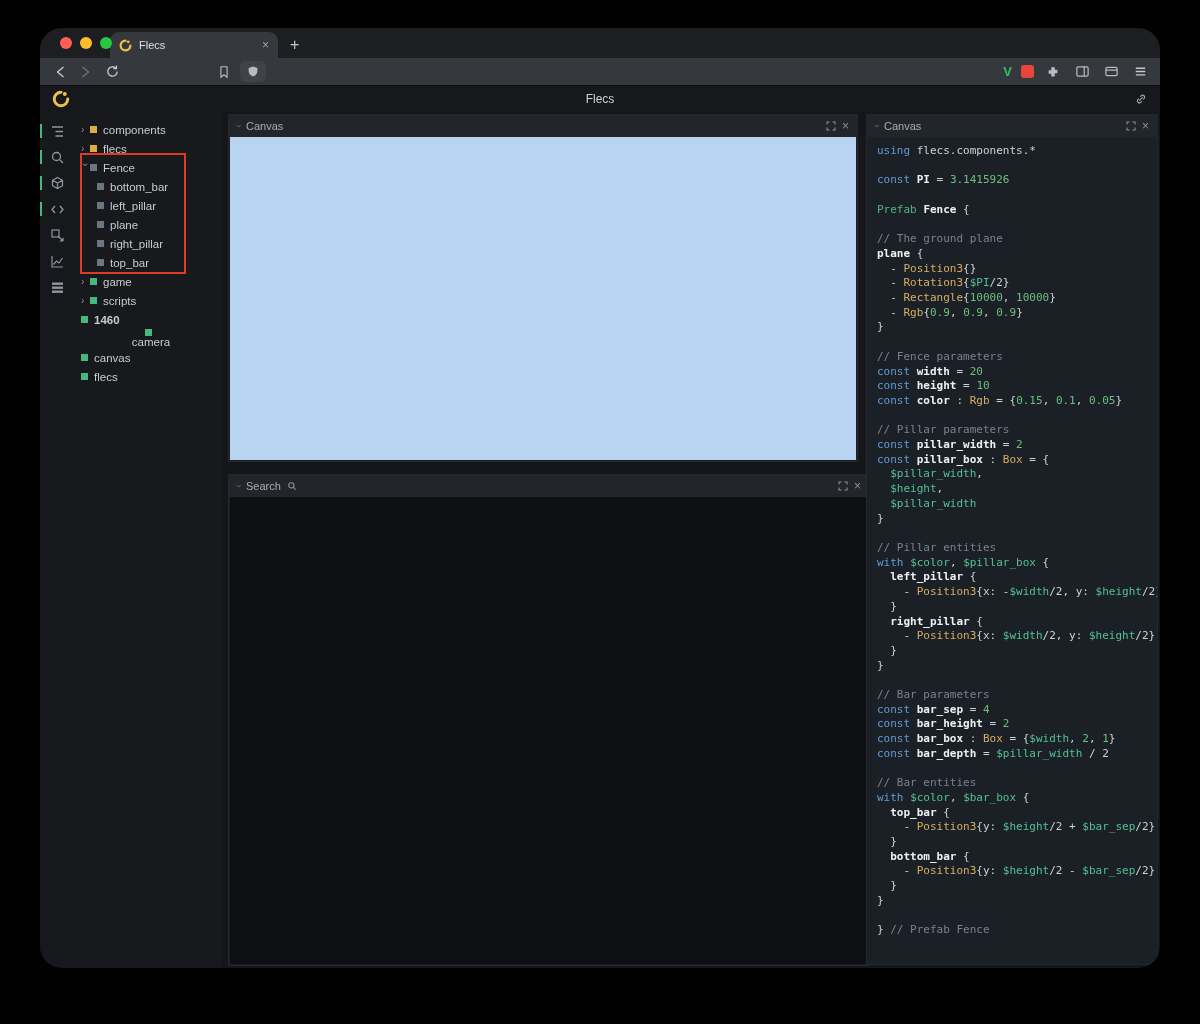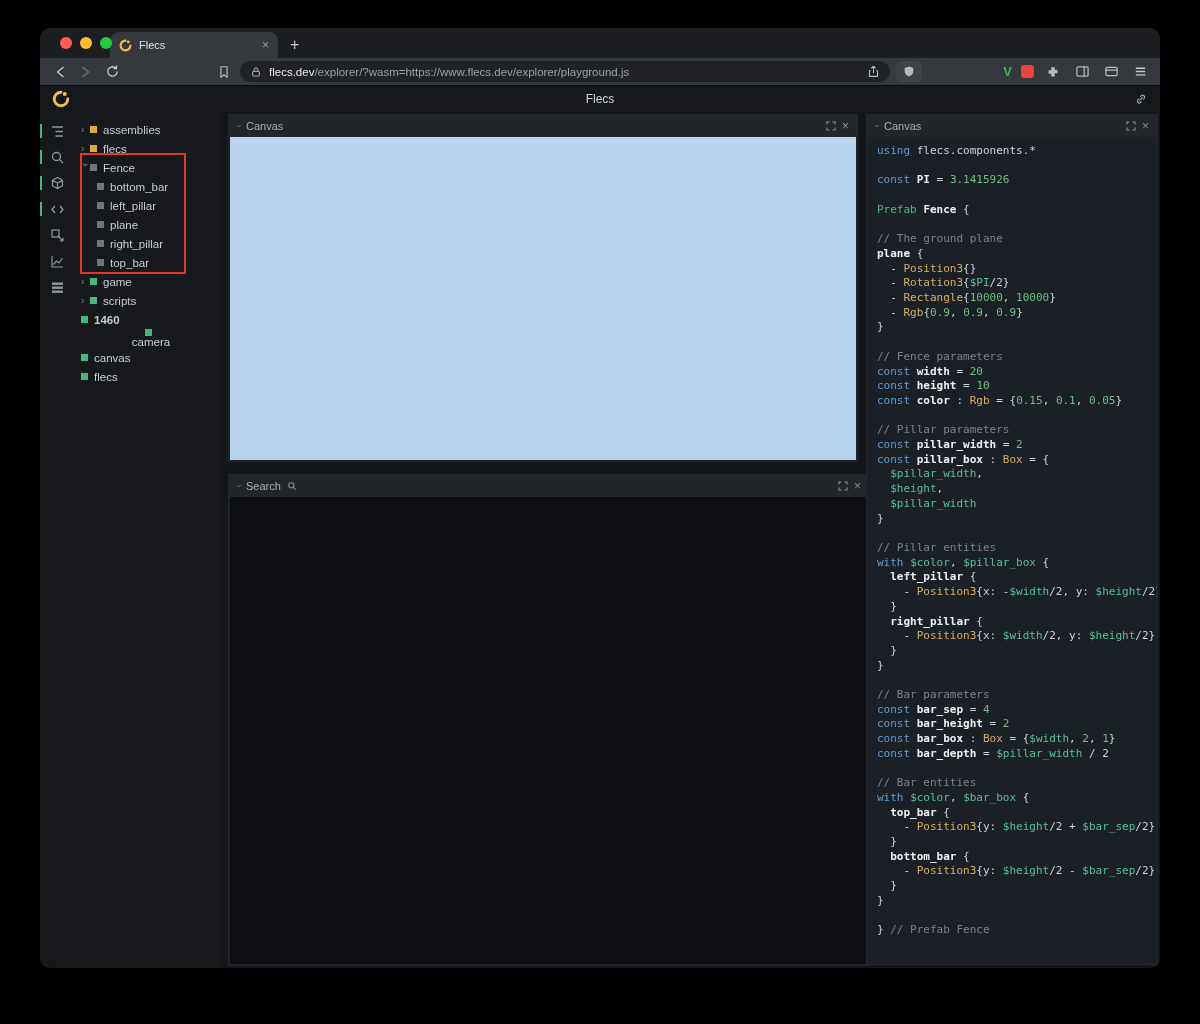--- a/index.html
+++ b/index.html
@@ -1,18 +1,18 @@
 <!DOCTYPE html>
 <html><head>
 <meta charset="utf-8">
 <style>
   * { box-sizing: border-box; margin: 0; padding: 0; }
   body { width: 1200px; height: 1024px; background: #010101; font-family: "Liberation Sans", sans-serif; overflow: hidden; }
   .stage { position: relative; width: 1200px; height: 1024px; background: #010101; }
-  .window { position: absolute; left: 40px; top: 28px; width: 1120px; height: 940px; border-radius: 10px; overflow: hidden; background: #141619; }
+  .window { position: absolute; left: 40px; top: 28px; width: 1120px; height: 940px; border-radius: 22px; overflow: hidden; background: #141619; }
 
   
   .tabstrip { height: 30px; background: #1c1e22; display: flex; align-items: flex-end; position: relative; }
   .lights { position: absolute; left: 20px; top: 9px; display: flex; gap: 8px; }
   .light { width: 12px; height: 12px; border-radius: 50%; }
   .light.r { background: #ff5f57; } .light.y { background: #febc2e; } .light.g { background: #28c840; }
   .tab { margin-left: 70px; width: 168px; height: 26px; background: #35383d; border-radius: 9px 9px 0 0; display: flex; align-items: center; padding: 0 9px; gap: 7px; }
   .tabtitle { font-size: 11px; color: #dde0e3; flex: 1; }
   .tabclose { color: #9aa0a6; font-size: 12px; cursor: default; }
   .newtab { color: #c6cacd; font-size: 16px; margin: 0 0 4px 12px; }
@@ -111,34 +111,20 @@
         <svg width="15" height="15" viewBox="0 0 16 16">
             <path d="M13 8a5 5 0 1 1-1.5-3.6" fill="none" stroke="#c6cacd" stroke-width="1.4"></path>
             <path d="M12.2 1.6v3.2H9" fill="none" stroke="#c6cacd" stroke-width="1.4"></path>
           </svg>
       </span>
       <span class="tbtn bookmark-btn">
         <svg width="14" height="14" viewBox="0 0 16 16">
             <path d="M4.5 2h7v12l-3.5-2.8L4.5 14z" fill="none" stroke="#b6bcc2" stroke-width="1.3"></path>
           </svg>
       </span>
-      <div class="addressbar">
-        <span style="display:flex">
-          <svg width="12" height="12" viewBox="0 0 16 16">
-              <rect x="3.5" y="7" width="9" height="6.5" rx="1" fill="none" stroke="#b6bcc2" stroke-width="1.3"></rect>
-              <path d="M5.5 7V5a2.5 2.5 0 0 1 5 0v2" fill="none" stroke="#b6bcc2" stroke-width="1.3"></path>
-            </svg>
-        </span>
-        <span class="url"><span class="domain">flecs.dev</span><span class="path">/explorer/?wasm=https://www.flecs.dev/explorer/playground.js</span></span>
-        <span style="display:flex">
-          <svg width="13" height="13" viewBox="0 0 16 16">
-              <path d="M8 1.8v8M5.2 4.3L8 1.6l2.8 2.7M4.5 7H3v7h10V7h-1.5" fill="none" stroke="#b6bcc2" stroke-width="1.3"></path>
-            </svg>
-        </span>
-      </div>
       <span class="shieldchip">
         <svg width="12" height="13" viewBox="0 0 16 16">
             <path d="M8 1.2l5.8 2v4.2c0 3.6-2.4 6-5.8 7.4-3.4-1.4-5.8-3.8-5.8-7.4V3.2z" fill="#b6bcc2"></path>
           </svg>
       </span>
       <div class="extgroup">
         <span class="ext-v">V</span>
         <span class="ext-red"></span>
         <span class="tbtn">
           <svg width="14" height="14" viewBox="0 0 16 16">
@@ -223,21 +209,21 @@
               <rect x="2" y="10.5" width="11" height="2.4" fill="#8f979f"></rect>
             </svg>
         </div>
       </div>
 
       <div class="treepanel">
         <div>
             <div class="trow" style="padding-left: 6px;">
               <span class="chev">›</span>
               <span class="sq" style="background: rgb(217, 174, 62);"></span>
-              <span>assemblies</span>
+              <span>components</span>
             </div>
             <div class="trow" style="padding-left: 6px;">
               <span class="chev">›</span>
               <span class="sq" style="background: rgb(217, 174, 62);"></span>
               <span>flecs</span>
             </div>
             <div class="trow" style="padding-left: 6px;">
               <span class="chev down">›</span>
               <span class="sq" style="background: rgb(107, 118, 131);"></span>
               <span>Fence</span>

